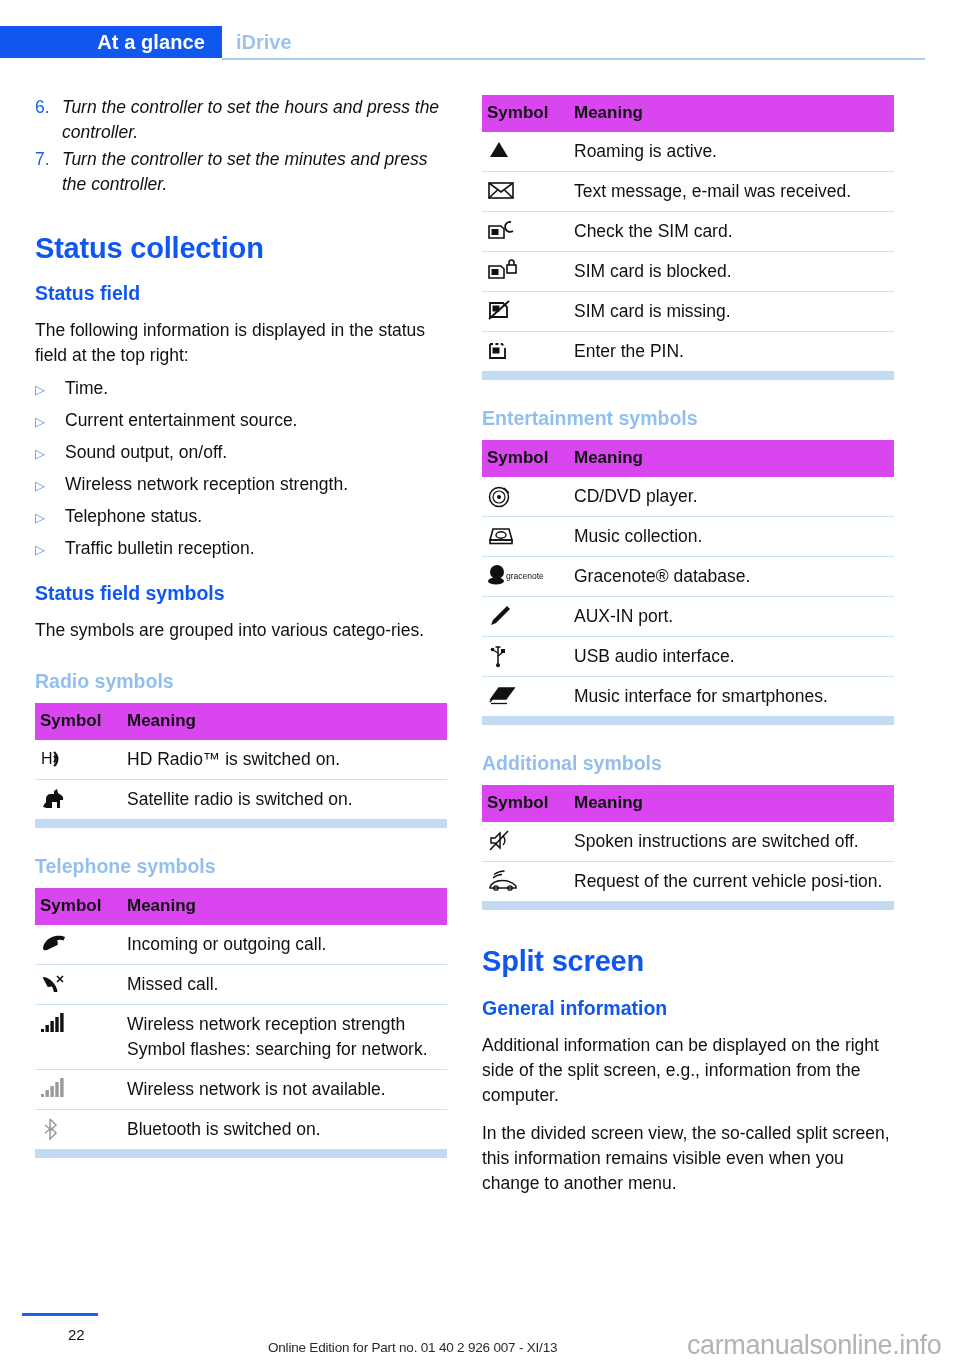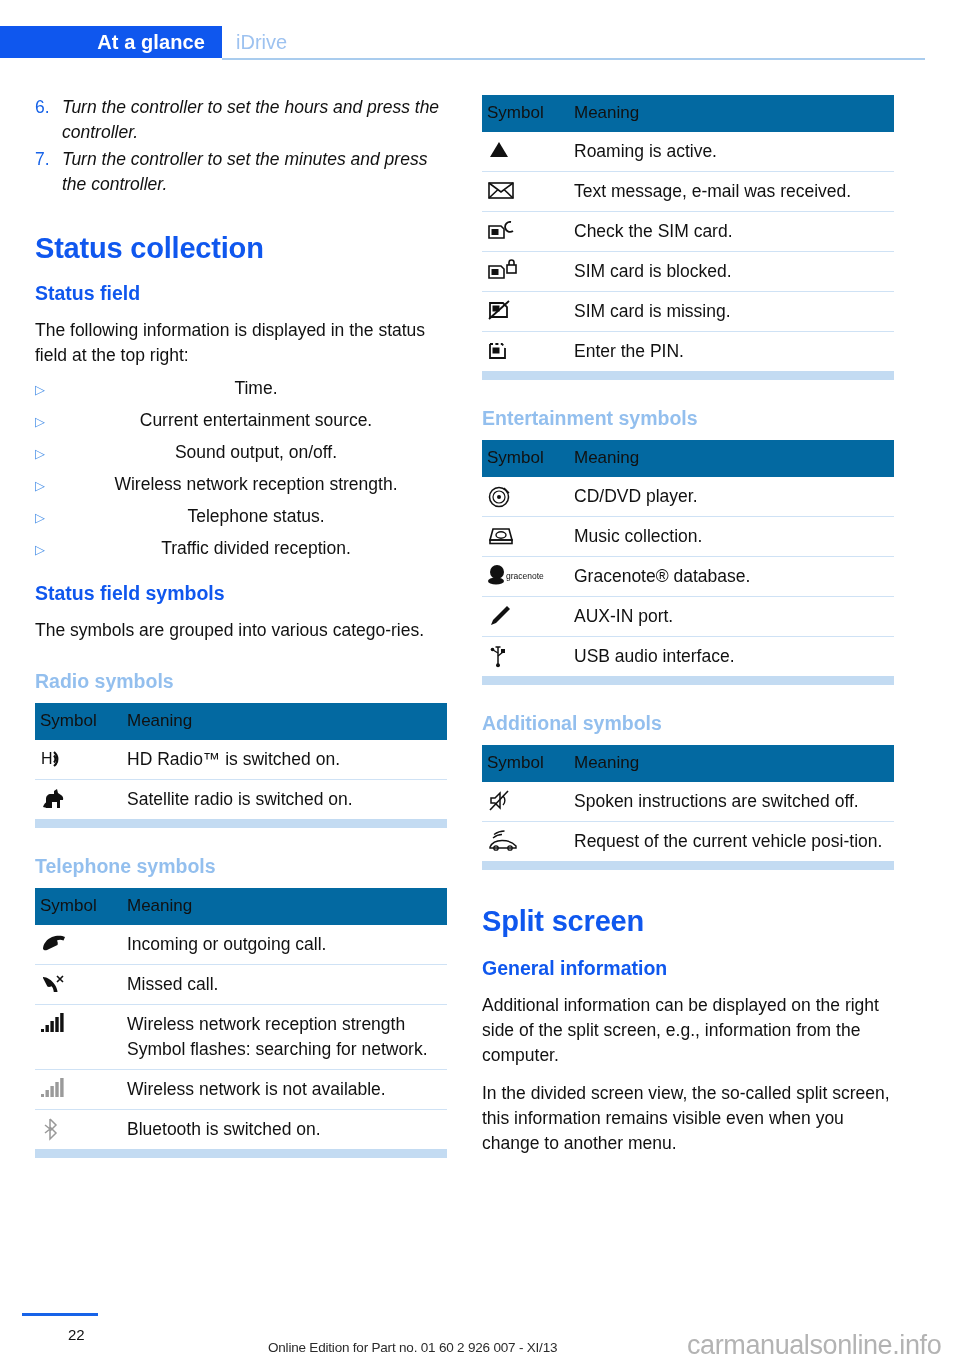--- a/index.html
+++ b/index.html
@@ -41,21 +41,21 @@
   .tab-inactive {
     position: absolute;
     left: 236px; top: 26px;
     height: 32px;
     display: flex;
     align-items: center;
   }
   .tab-inactive-label {
     color: #9DC2F0;
     font-size: 20px;
-    font-weight: normal;
+    font-weight: bold;
   }
   .header-rule {
     position: absolute;
     left: 222px; top: 58px;
     width: 703px; height: 2px;
     background: #A9CCEE;
   }
 
   
   .columns {
@@ -124,32 +124,32 @@
     font-size: 17.5px;
     line-height: 25px;
     margin-bottom: 5px;
   }
   .tri-mark {
     flex: 0 0 30px;
     color: #4C92E8;
     font-size: 13px;
     line-height: 27px;
   }
-  .tri-text { flex: 1; text-align: center; }
+  .tri-text { flex: 1; }
 
   
   table.symtab {
     width: 412px;
     border-collapse: collapse;
     margin: 0 0 0 0;
   }
   table.symtab thead th {
-    background: #0369a1;
+    background: #d946ef;
     font-size: 17px;
-    font-weight: normal;
+    font-weight: bold;
     text-align: left;
     padding: 7px 0 8px 0;
     color: #111;
     line-height: 22px;
   }
   table.symtab th.c-sym { width: 86px; padding-left: 5px; }
   table.symtab th.c-mean { padding-left: 6px; }
   table.symtab tbody td {
     border-bottom: 1.5px solid #CFE2F5;
     font-size: 17.5px;
@@ -258,21 +258,21 @@
       <li>
           <span class="tri-mark">▷</span>
           <span class="tri-text">Wireless network reception strength.</span>
         </li>
       <li>
           <span class="tri-mark">▷</span>
           <span class="tri-text">Telephone status.</span>
         </li>
       <li>
           <span class="tri-mark">▷</span>
-          <span class="tri-text">Traffic divided reception.</span>
+          <span class="tri-text">Traffic bulletin reception.</span>
         </li>
     </ul>
 
     <h2 class="h-sub" style="margin-top:18px">Status field symbols</h2>
     <p class="body">The symbols are grouped into various catego-ries.</p>
 
     <h3 class="h-light">Radio symbols</h3>
 
     <table class="symtab">
       <thead>
@@ -533,20 +533,32 @@
                 <circle cx="11" cy="21.2" r="2" fill="#111"></circle>
                 <path d="M11 9 L6 6 M11 12 L16 8" stroke="#111" stroke-width="1.4" fill="none"></path>
                 <circle cx="5.5" cy="5.5" r="1.8" fill="#111"></circle>
                 <rect x="14" y="5" width="4" height="4" fill="#111"></rect>
                 <path d="M8.5 3 L13.5 3" stroke="#111" stroke-width="1.5"></path>
               </svg>
             </span>
           </td>
           <td class="c-mean">USB audio interface.</td>
         </tr>
+        <tr>
+          <td class="c-sym">
+            <span class="ico">
+              <svg width="32" height="22" viewBox="0 0 32 22">
+                <path d="M4 15 L12 4 L27 4 L19 15 Z" stroke="#111" stroke-width="1.6" fill="#111"></path>
+                <path d="M3 18 L11 7" stroke="#111" stroke-width="1.5"></path>
+                <path d="M4 19.5 L20 19.5" stroke="#111" stroke-width="1.3"></path>
+              </svg>
+            </span>
+          </td>
+          <td class="c-mean">Music interface for smartphones.</td>
+        </tr>
       </tbody>
     </table>
     <div class="tab-foot"></div>
 
     <h3 class="h-light">Additional symbols</h3>
 
     <table class="symtab">
       <thead>
         <tr>
           <th class="c-sym">Symbol</th>
@@ -588,15 +600,15 @@
     <h2 class="h-sub" style="margin-top:18px">General information</h2>
     <p class="body">Additional information can be displayed on the right side of the split screen, e.g., information from the computer.</p>
     <p class="body">In the divided screen view, the so-called split screen, this information remains visible even when you change to another menu.</p>
 
   </div>
 </div>
 
 <div class="footer">
   <div class="foot-rule"></div>
   <div class="page-no">22</div>
-  <div class="edition">Online Edition for Part no. 01 60 2 926 007 - XI/13</div>
+  <div class="edition">Online Edition for Part no. 01 40 2 926 007 - XI/13</div>
   <div class="watermark">carmanualsonline.info</div>
 </div>
 
 </body></html>

